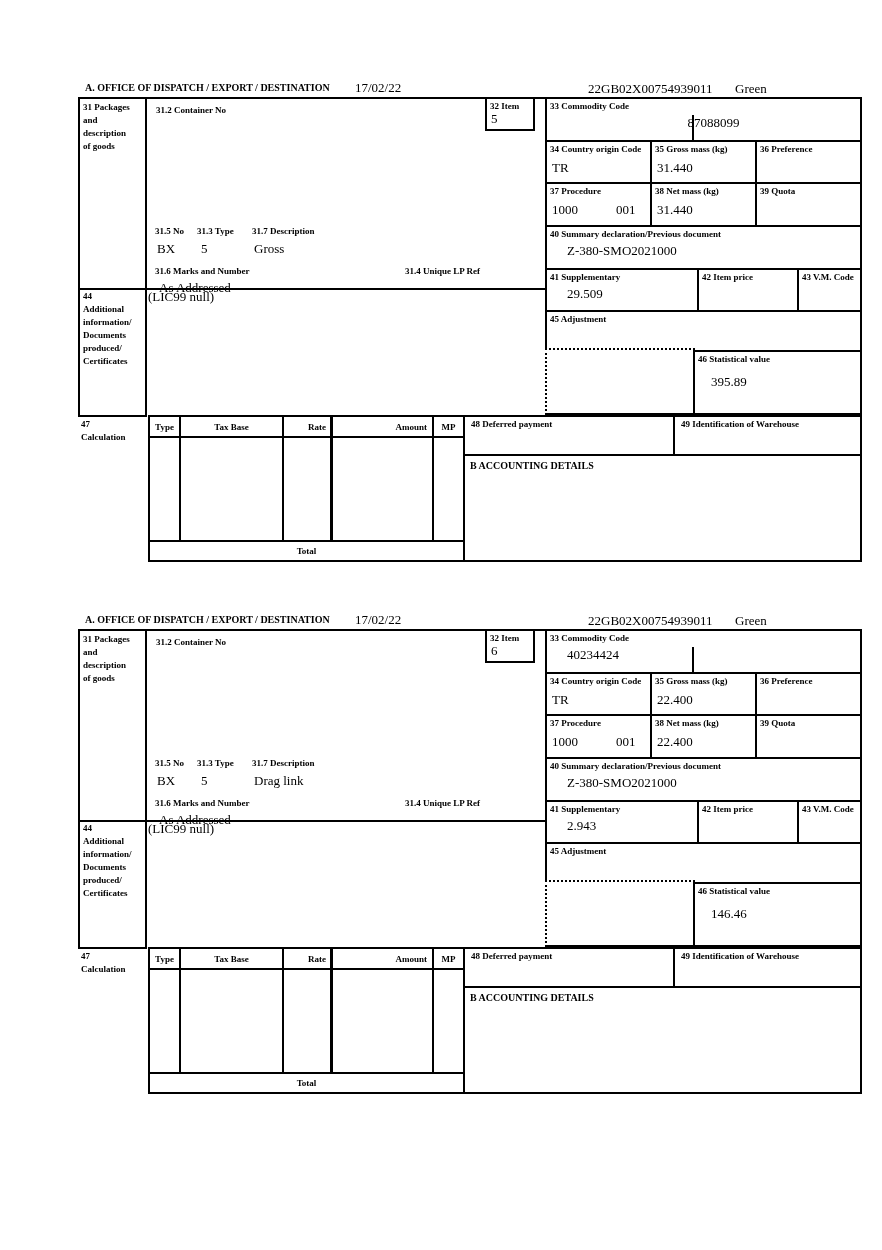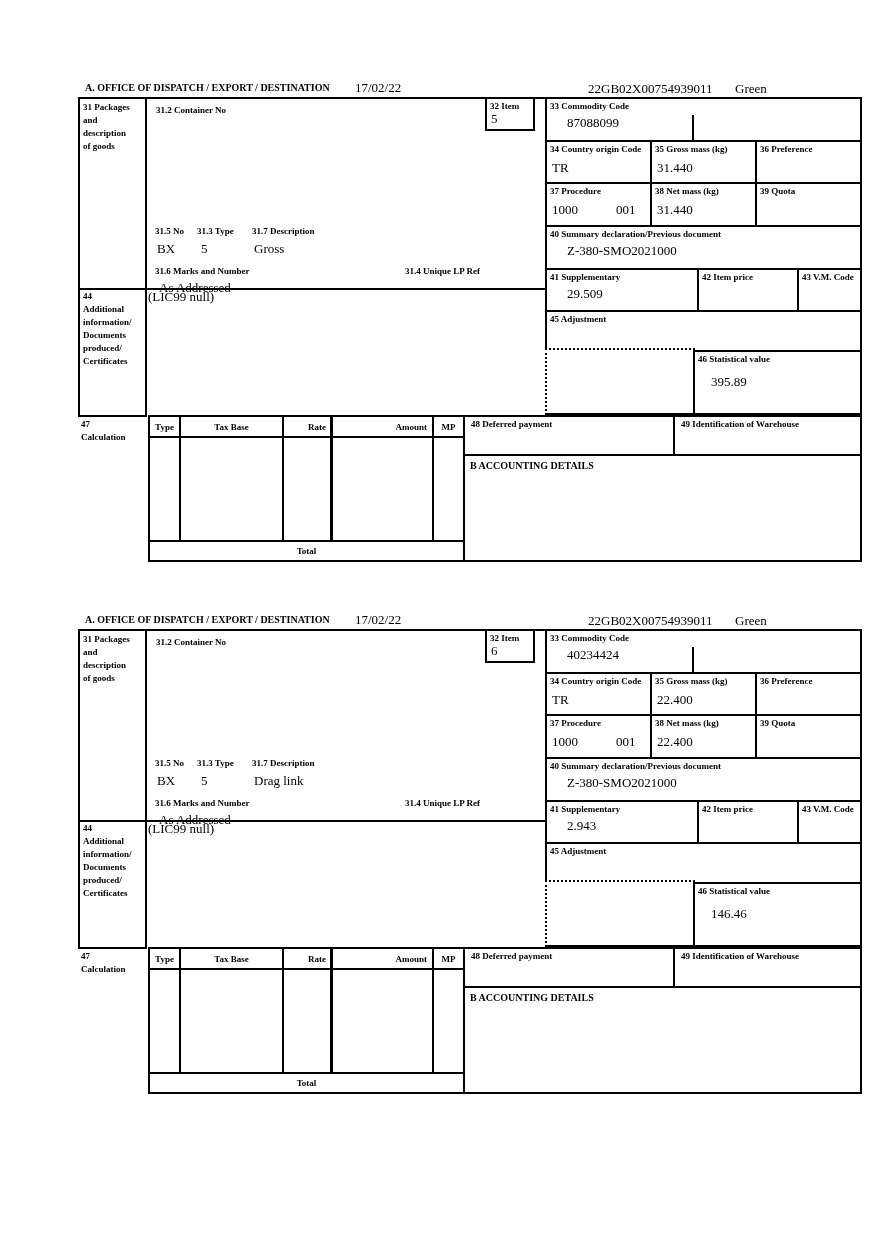--- a/index.html
+++ b/index.html
@@ -59,21 +59,21 @@
       <div class="abs val" style="left:7px;top:175px;">As Addressed</div>
     </div>
 
     <div class="cell" style="left:407px;top:17px;width:50px;height:34px;">
       <div class="lbl">32 Item</div>
       <div class="val" style="margin:0 0 0 4px;">5</div>
     </div>
 
     <div class="cell" style="left:467px;top:17px;width:317px;height:45px;">
       <div class="lbl">33 Commodity Code</div>
-      <div class="val" style="margin:4px 0 0 20px;">87088099</div>
+      <div class="val" style="margin:4px 0 0 20px;text-align:center;">87088099</div>
       <div class="seg" style="left:145px;top:16px;width:2px;height:25px;"></div>
     </div>
 
     <div class="cell" style="left:467px;top:60px;width:107px;height:44px;">
       <div class="lbl">34 Country origin Code</div>
       <div class="val">TR</div>
     </div>
     <div class="cell" style="left:572px;top:60px;width:107px;height:44px;">
       <div class="lbl">35 Gross mass (kg)</div>
       <div class="val">31.440</div>

